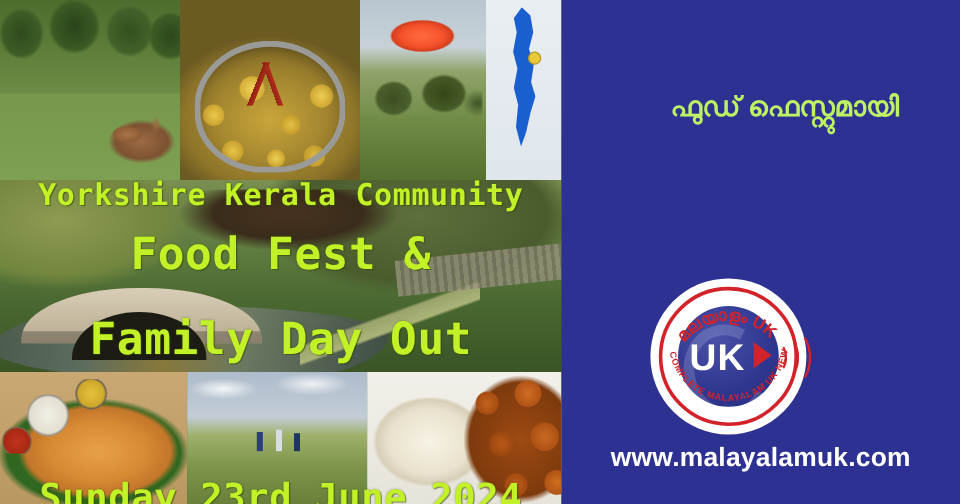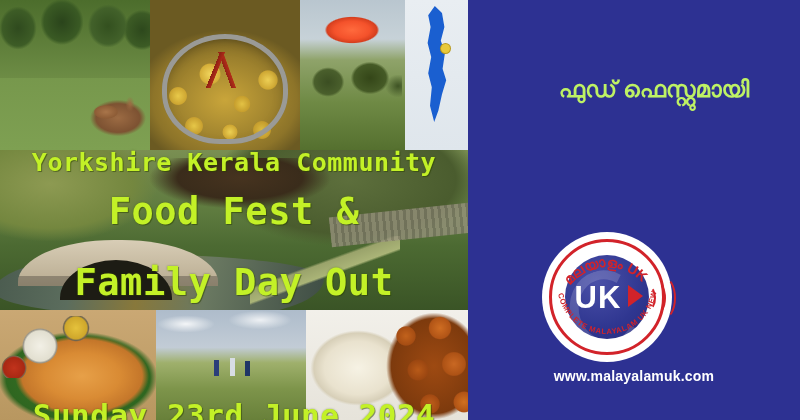--- a/index.html
+++ b/index.html
@@ -158,21 +158,21 @@
       border-left-color:transparent;border-top-color:transparent;border-bottom-color:transparent;}
   .logo .wv1{left:100px;top:54px;width:10px;height:20px;}
   .logo .wv2{left:104px;top:49px;width:16px;height:30px;}
   .logo .wv3{left:108px;top:44px;width:22px;height:40px;}
   .arc-top,.arc-bot{position:absolute;left:0;top:0;width:130px;height:130px;}
   .arc-top text,.arc-bot text{fill:#d2232a;font-family:"Liberation Sans","DejaVu Sans",sans-serif;font-weight:700;}
   .arc-top text{font-size:14px;}
   .arc-bot text{font-size:7.6px;letter-spacing:.6px;}
 
   .url{position:absolute;left:468px;top:368px;width:332px;text-align:center;color:#fff;
-      font-family:"Liberation Sans","DejaVu Sans",sans-serif;font-size:14px;font-weight:700;letter-spacing:.2px;}
+      font-family:"Liberation Sans","DejaVu Sans",sans-serif;font-size:22px;font-weight:700;letter-spacing:.2px;}
 </style>
 </head>
 <body>
 
 <div class="poster">
 
   <div class="collage">
 
     <div class="strip-top">
       <div class="ph ph-park"></div>

